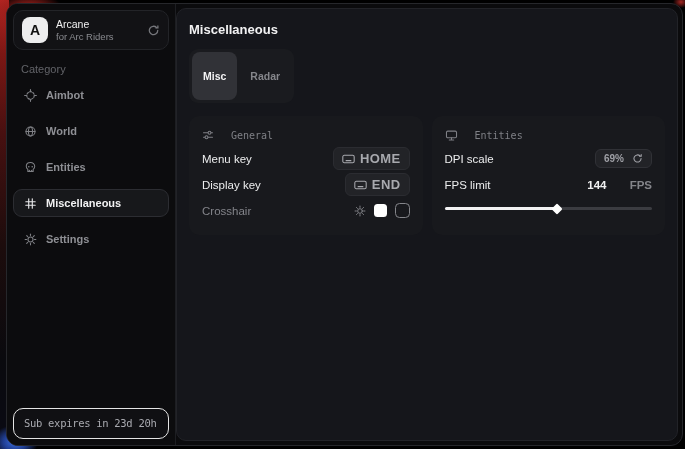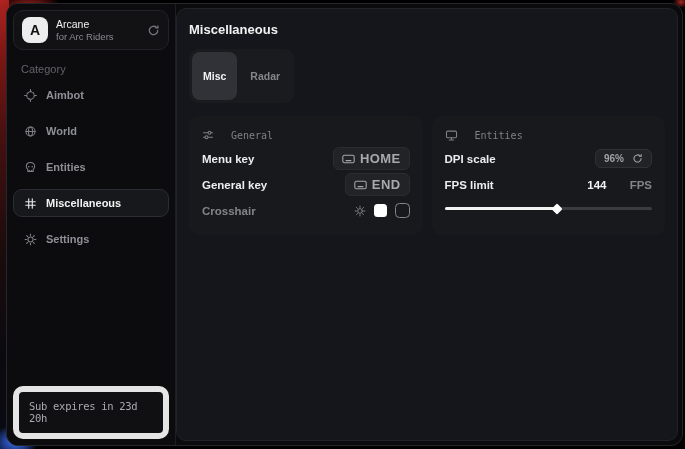--- a/index.html
+++ b/index.html
@@ -29,37 +29,37 @@
   .ptext { line-height:1.25; }
   .app-name { font-size:10.5px; font-weight:400; color:#f0f0f1; }
   .app-sub { font-size:9.5px; color:#8a8b90; }
   .refresh-btn { margin-left:auto; color:#75767b; display:grid; place-items:center; background:none; border:none; cursor:pointer; }
   .cat-label { margin:13px 8px 6px; font-size:11px; color:#626368; }
   .nav { display:flex; flex-direction:column; gap:8px; }
   .nav-item { height:28px; display:flex; align-items:center; gap:9px; padding:0 9px; border-radius:9px; border:1px solid transparent; color:#8f9095; font-size:11px; font-weight:600; cursor:pointer; }
   .nav-item .nicon { display:grid; place-items:center; width:14px; color:#7f8085; }
   .nav-item.active { background:#17181b; border-color:#2c2d32; color:#f2f2f3; }
   .nav-item.active .nicon { color:#e8e8ea; }
-  .status-card { margin-top:auto; border:6px solid #e5e5e5; background:#101013; border-radius:10px; padding:8px 10px 9px; font-family:"DejaVu Sans Mono", monospace; }
+  .status-card { margin-top:auto; border:1px solid #e5e5e5; background:#101013; border-radius:10px; padding:8px 10px 9px; font-family:"DejaVu Sans Mono", monospace; }
   .status-line1 { font-size:10.5px; color:#a9aab0; letter-spacing:-0.3px; }
   .status-line2 { font-size:9.5px; color:#97989d; margin-top:3px; letter-spacing:-0.3px; }
 
   
   .main-wrap { flex:1; padding:4px 4px 4px 0; display:flex; }
   .main-card { flex:1; background:#15161b; border:1px solid #222328; border-radius:10px; padding:13px 12px; overflow:hidden; }
   .page-title { font-size:13px; font-weight:700; color:#f2f2f3; }
   .tabs { display:inline-flex; margin-top:12px; background:#1a1b1f; border-radius:9px; padding:3px; gap:2px; }
   .tab { border:none; background:transparent; color:#85868b; font-size:10.5px; font-weight:600; padding:18px 11px; border-radius:8px; cursor:pointer; font-family:inherit; }
   .tab.active { background:#313237; color:#f3f3f4; }
 
   .panels { display:flex; gap:9px; margin-top:13px; align-items:stretch; }
   .panel { flex:1; background:#18191d; border-radius:10px; padding:10px 13px 13px; }
   .panel-head { display:flex; align-items:center; gap:17px; color:#7f8086; font-family:"DejaVu Sans Mono", monospace; font-size:10px; height:18px; }
   .prow { display:flex; justify-content:space-between; align-items:center; height:23px; margin-top:3px; }
-  .plabel { font-size:11.5px; font-weight:700; color:#ecedee; }
+  .plabel { font-size:11.5px; font-weight:400; color:#ecedee; }
   .plabel.dim { color:#83848a;text-align:center; }
   .chip { display:inline-flex; align-items:center; gap:5px; background:#222327; border:1px solid #2b2c31; border-radius:6px; padding:3px 8px; color:#a8a9ae; font-size:13px; font-weight:700; letter-spacing:.4px; cursor:pointer; font-family:inherit; }
   .cross-controls { display:flex; align-items:center; gap:8px; }
   .gear-btn { background:none; border:none; color:#84858a; display:grid; place-items:center; cursor:pointer; }
   .swatch { width:13px; height:13px; border-radius:3.5px; background:#ffffff; cursor:pointer; }
   .checkbox { width:15px; height:15px; border-radius:4.5px; border:1.6px solid #85868b; background:transparent; cursor:pointer; }
 
   .dpi-pill { display:inline-flex; align-items:center; gap:8px; background:#222327; border:1px solid #303136; border-radius:6px; padding:3px 8px; color:#9fa0a6; font-size:10px; font-weight:600; cursor:pointer; font-family:inherit; }
   .fps-value { font-size:11.5px; font-weight:700; color:#f0f0f1; }
   .fps-unit { color:#84858a; font-weight:600;padding-left:20px; }
@@ -208,21 +208,21 @@
                 <svg width="13" height="10" viewBox="0 0 16 12" fill="none" stroke="currentColor" stroke-width="1.3" stroke-linecap="round">
                   <rect x="1" y="1.5" width="14" height="9" rx="1.8"></rect>
                     <line x1="5" y1="8" x2="11" y2="8"></line>
                 </svg>
               </span>
               <span>HOME</span>
             </button>
           </div>
 
           <div class="prow">
-            <span class="plabel">General key</span>
+            <span class="plabel">Display key</span>
             <button class="chip">
               <span>
                 <svg width="13" height="10" viewBox="0 0 16 12" fill="none" stroke="currentColor" stroke-width="1.3" stroke-linecap="round">
                   <rect x="1" y="1.5" width="14" height="9" rx="1.8"></rect>
                     <line x1="5" y1="8" x2="11" y2="8"></line>
                 </svg>
               </span>
               <span>END</span>
             </button>
           </div>
@@ -257,21 +257,21 @@
                 <line x1="8" y1="10.8" x2="8" y2="13"></line>
                   <line x1="5.3" y1="13.6" x2="10.7" y2="13.6"></line>
               </svg>
             </span>
             <span>Entities</span>
           </div>
 
           <div class="prow">
             <span class="plabel">DPI scale</span>
             <button class="dpi-pill">
-              <span>96%</span>
+              <span>69%</span>
               <span>
                 <svg width="11" height="11" viewBox="0 0 16 16" fill="none" stroke="currentColor" stroke-width="1.6" stroke-linecap="round">
                   <path d="M13.2 8a5.2 5.2 0 1 1-1.5-3.7"></path>
                     <polyline points="13.4,2.4 13.4,4.8 11,4.8"></polyline>
                 </svg>
               </span>
             </button>
           </div>
 
           <div class="prow">

